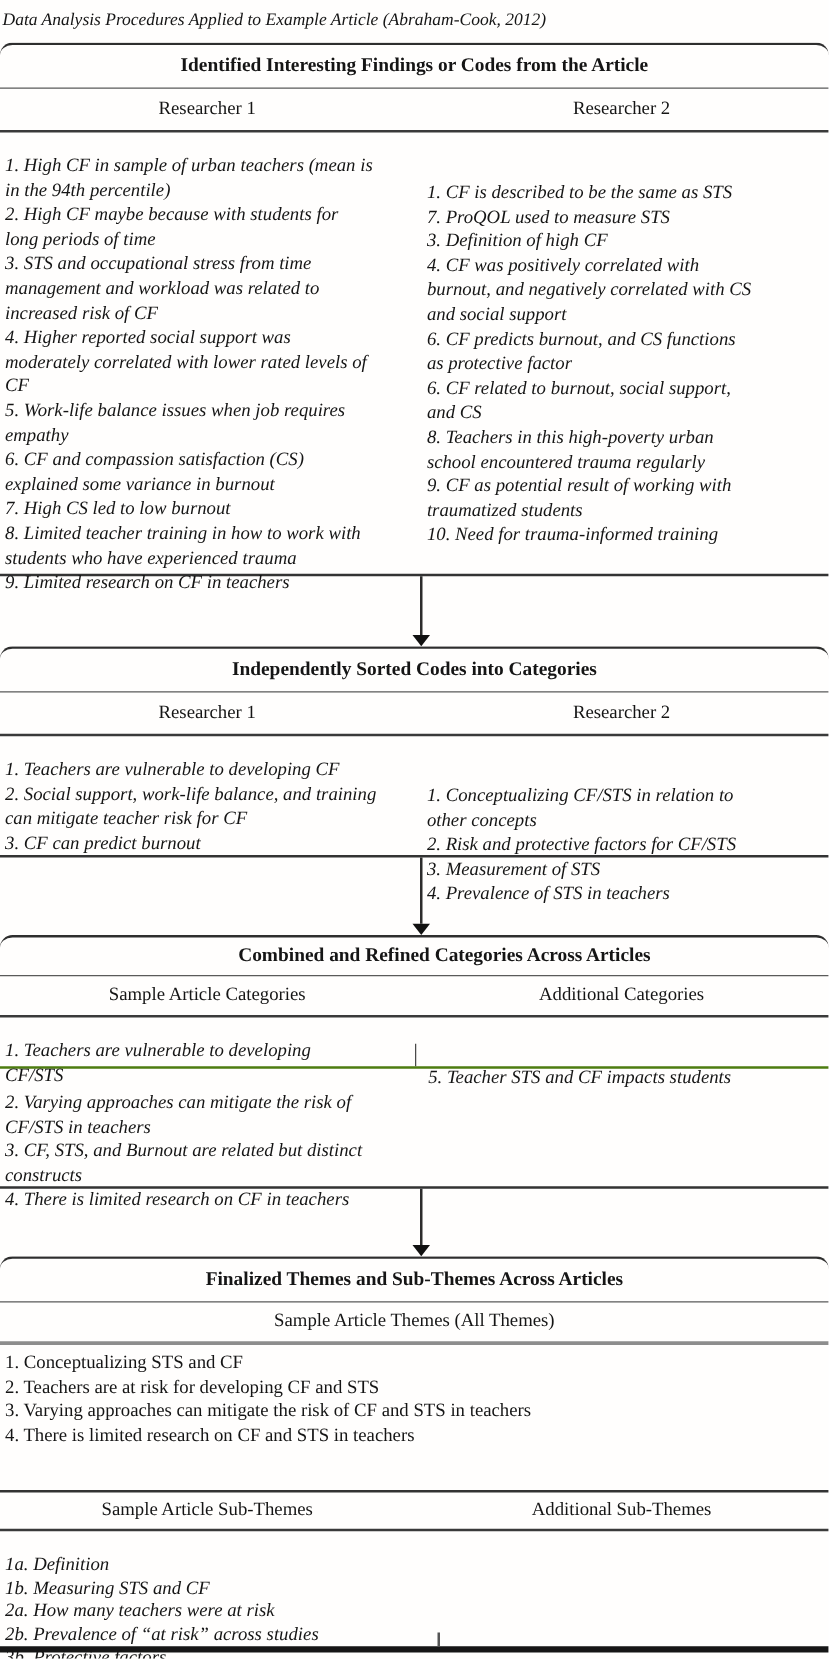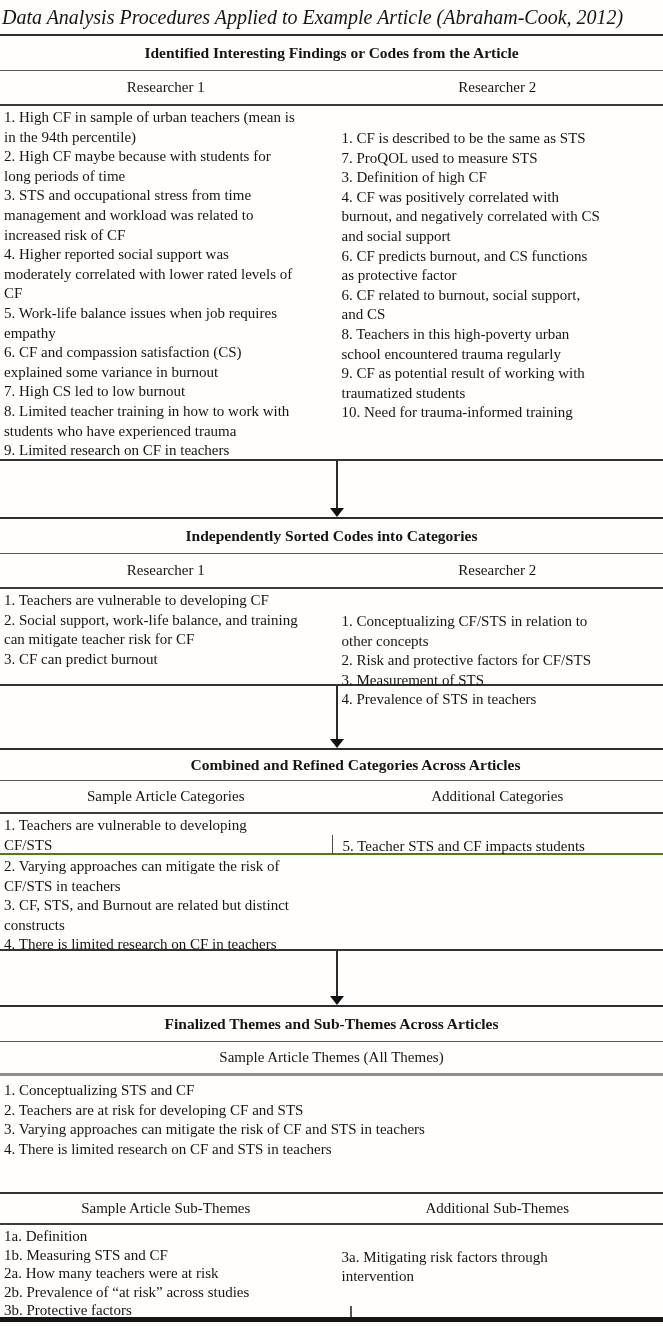--- a/index.html
+++ b/index.html
@@ -5,37 +5,37 @@
   * { margin:0; padding:0; box-sizing:border-box; }
   html,body { background:#ffffff; }
   .page {
     position:relative; width:663px; height:1327px; margin:0 auto;
     background:#fffefd; color:#151515; overflow:hidden;
     font-family:"Liberation Serif","DejaVu Serif",serif;
     font-size:15px; line-height:19.6px;
   }
   .figure-title {
     height:34px; padding:6px 2px 0 2px;
-    font-style:italic; font-size:20px; line-height:22px;
-  }
-  section.stage { border-top:2px solid #2e2e2e; }
+    font-style:italic; font-size:14px; line-height:22px;
+  }
+  section.stage { border-top:2px solid #2e2e2e;border-radius:10px; }
   .sec-title {
     display:flex; align-items:center; justify-content:center;
     font-weight:bold; font-size:15.5px; border-bottom:1px solid #5a5a5a;
   }
   .s1 .sec-title, .s2 .sec-title, .s4 .sec-title { height:35px; }
   .s3 .sec-title { height:31px;padding-left:48px; }
   .col-heads { display:flex; border-bottom:2px solid #3a3a3a; }
   .col-heads > div {
     width:50%; display:flex; align-items:center; justify-content:center;
   }
   .s1 .col-heads, .s2 .col-heads { height:35px; }
   .s3 .col-heads { height:33px; }
   .cols { display:flex; }
-  .cell { width:50%; padding:2px 4px 0 4px; }
+  .cell { width:50%; padding:18px 4px 0 4px;font-style:italic; }
   .cell-r { padding-left:10px; padding-right:6px;margin-top:21px; }
   .item { white-space:pre-line; }
   .s1 .cols { height:355px; border-bottom:2px solid #333; }
   .s2 .cols { height:97px;  border-bottom:2px solid #333; }
   .s3 .row1 { height:41px; border-bottom:2px solid #4d7c0f; }
   .s3 .row1 .cell-r { border-left:1.5px solid #4a4a4a; }
   .s3 .row2 { height:96px; border-bottom:2px solid #333; }
   .arrow-zone { position:relative; }
   .az1 { height:56px; } .az2 { height:62px; } .az3 { height:54px; }
   .arrow-shaft {
@@ -48,21 +48,21 @@
     border-top:9px solid #111;
   }
   
   .s4 .themes-caption {
     height:34px; display:flex; align-items:center; justify-content:center;
     border-bottom:3px solid #8d8d8d;
   }
   .s4 .themes-list { height:118px; padding:5px 4px 0 4px; border-bottom:2px solid #333; }
   .s4 .sub-heads { display:flex; height:31px; border-bottom:2px solid #3a3a3a; }
   .s4 .sub-heads > div { width:50%; display:flex; align-items:center; justify-content:center; }
-  .s4 .sub-body { height:92px; line-height:18.5px; position:relative; }
+  .s4 .sub-body { height:92px; line-height:18.5px; position:relative;flex-direction:column; }
   .s4 .bottom-bar { height:5px; background:#161616; }
   .divider-mark {
     position:absolute; left:350px; bottom:0; width:1.5px; height:11px; background:#555;
   }
 </style>
 </head>
 <body>
 
 <div class="page">
 

